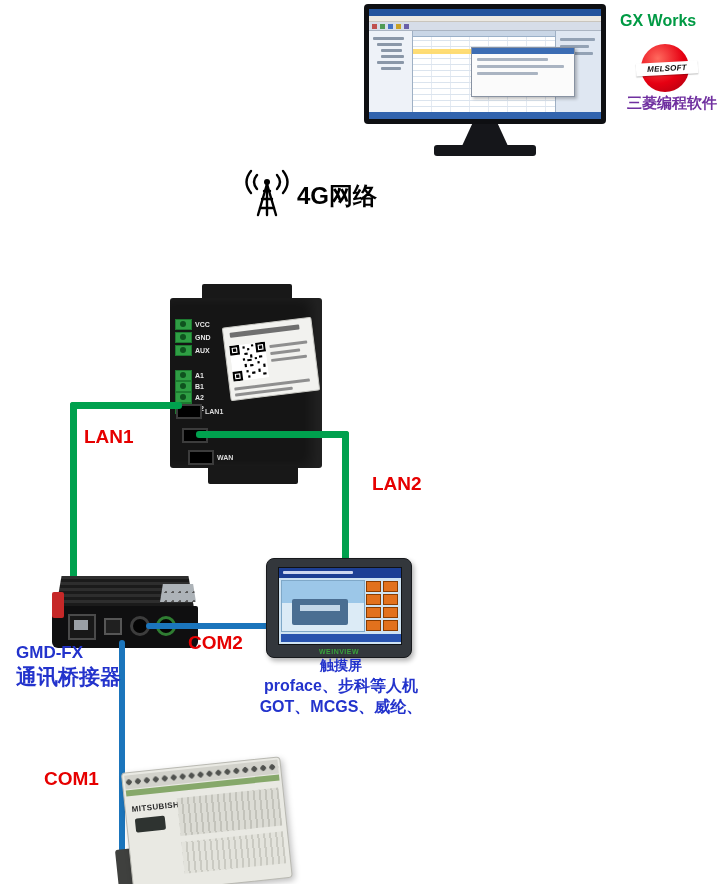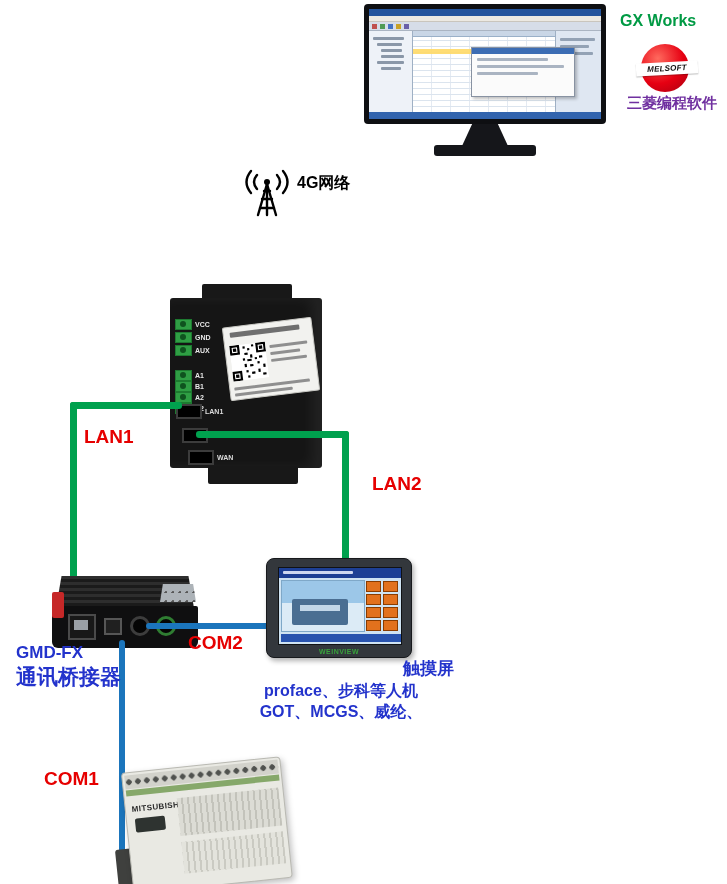--- a/index.html
+++ b/index.html
@@ -34,21 +34,21 @@
 
   .gx-label { position:absolute; left:620px; top:12px; font-size:16px; font-weight:700; color:#009a44; }
   .cn-label { position:absolute; left:627px; top:94px; font-size:15px; font-weight:700; color:#7030a0; }
   .melsoft { position:absolute; left:641px; top:44px; width:54px; height:48px; }
   .melsoft-circle { width:48px; height:48px; border-radius:50%; background:radial-gradient(circle at 35% 30%, #ff6a5e, #e60012 55%, #a50010 100%); }
   .melsoft-band { position:absolute; left:-5px; top:18px; width:62px; height:13px; background:#ffffff; transform:rotate(-3deg); display:flex; align-items:center; justify-content:center; box-shadow:0 1px 1px rgba(0,0,0,.25); }
   .melsoft-text { font-size:8px; font-weight:700; font-style:italic; color:#111; letter-spacing:.2px; }
 
   
   .ant { position:absolute; left:240px; top:168px; }
-  .lbl-4g { position:absolute; left:297px; top:173px; font-size:16px; font-weight:700; color:#000; }
+  .lbl-4g { position:absolute; left:297px; top:180px; font-size:24px; font-weight:700; color:#000; }
 
   
   .bridge { position:absolute; left:170px; top:284px; width:152px; height:200px; }
   .tab-top { position:absolute; left:32px; top:0; width:90px; height:16px; background:#181818; border-radius:2px 2px 0 0; }
   .bridge-body { position:absolute; left:0; top:14px; width:152px; height:170px; background:#151515; border-radius:3px; box-shadow:inset -10px 0 14px rgba(255,255,255,.06); }
   .tab-bottom { position:absolute; left:38px; top:182px; width:90px; height:18px; background:#181818; border-radius:0 0 2px 2px; }
   .tgroup { position:absolute; left:5px; }
   .tg1 { top:20px; } .tg2 { top:72px; }
   .trow { display:flex; align-items:center; height:13px; }
   .tg2 .trow { height:11px; }
@@ -120,21 +120,21 @@
   
   .lbl { position:absolute; font-weight:700; color:#e60000; font-size:19px; }
   .lbl-lan1 { left:84px; top:426px; }
   .lbl-lan2 { left:372px; top:473px; }
   .lbl-com2 { left:188px; top:632px;text-align:center; }
   .lbl-com1 { left:44px; top:768px; }
   .gmd-caption { position:absolute; left:16px; top:643px; width:112px; color:#2333cc; font-weight:700; }
   .gmd-name { font-size:17px; }
   .gmd-desc { font-size:21px; }
   .hmi-caption { position:absolute; left:228px; top:657px; width:226px; text-align:center; color:#2333cc; font-weight:700; }
-  .hmi-t { font-size:17px;text-align:right; }
+  .hmi-t { font-size:14px; }
   .hmi-l { font-size:16px; line-height:21px; }
 </style>
 </head>
 <body>
 
 <div class="canvas">
 
   <div class="monitor">
     <div class="mon-frame">
       <div class="mon-screen">

